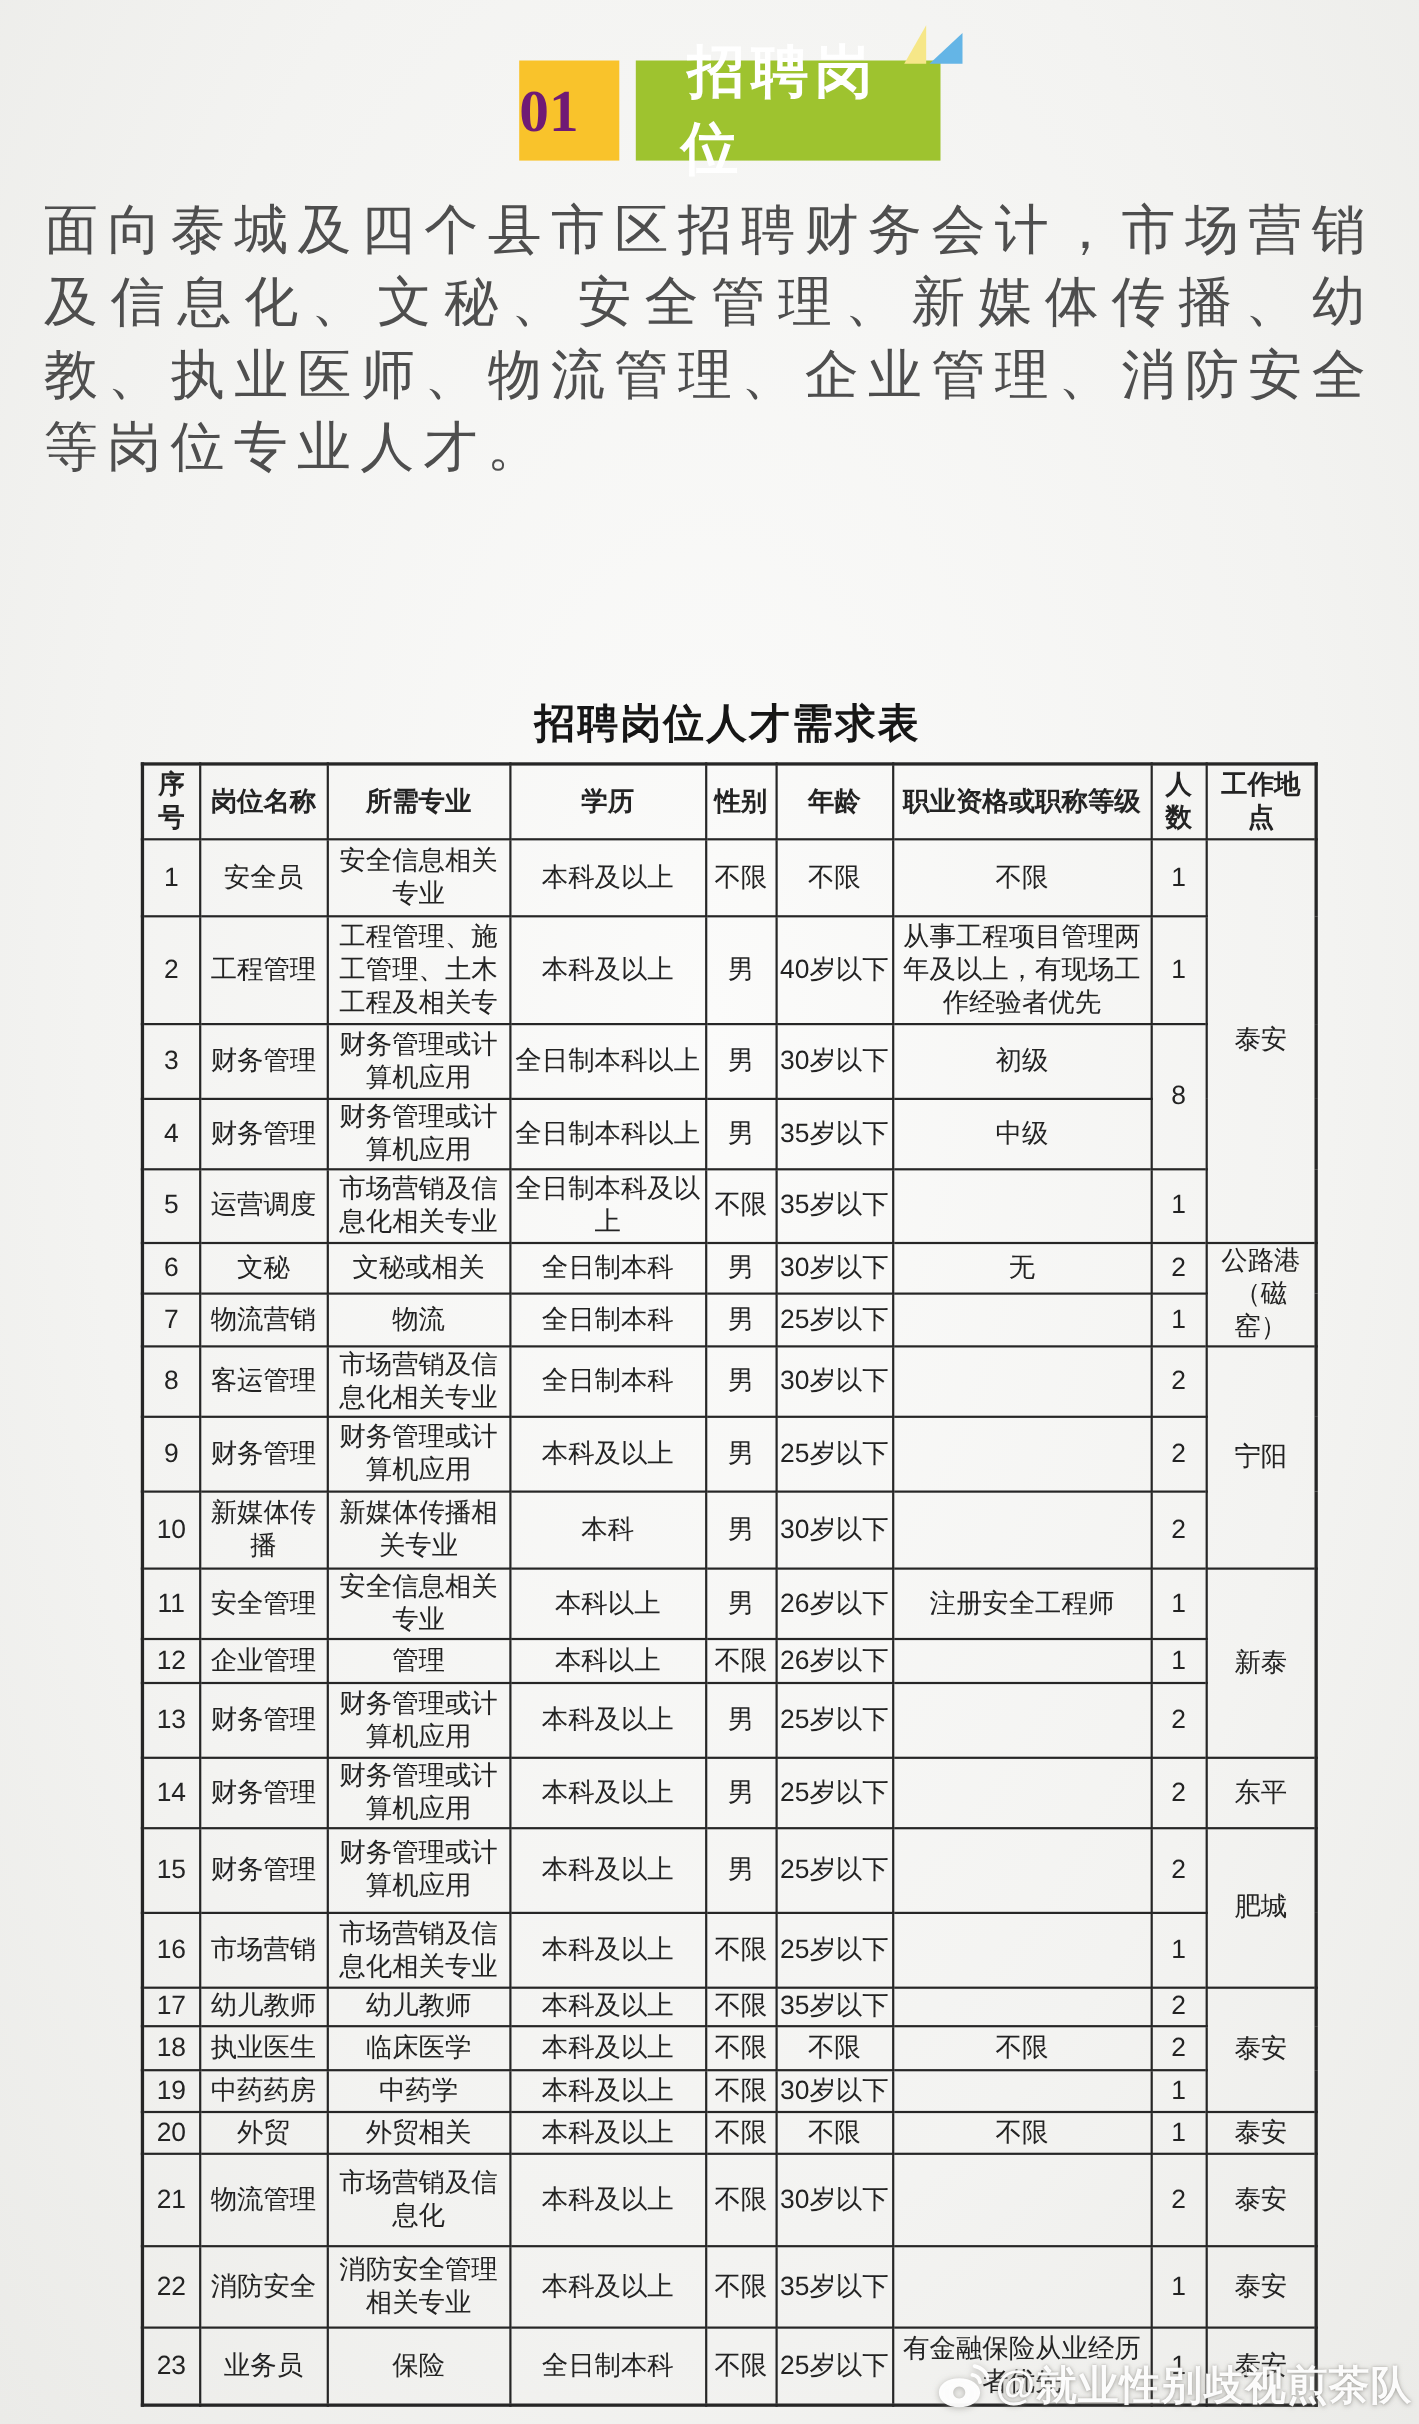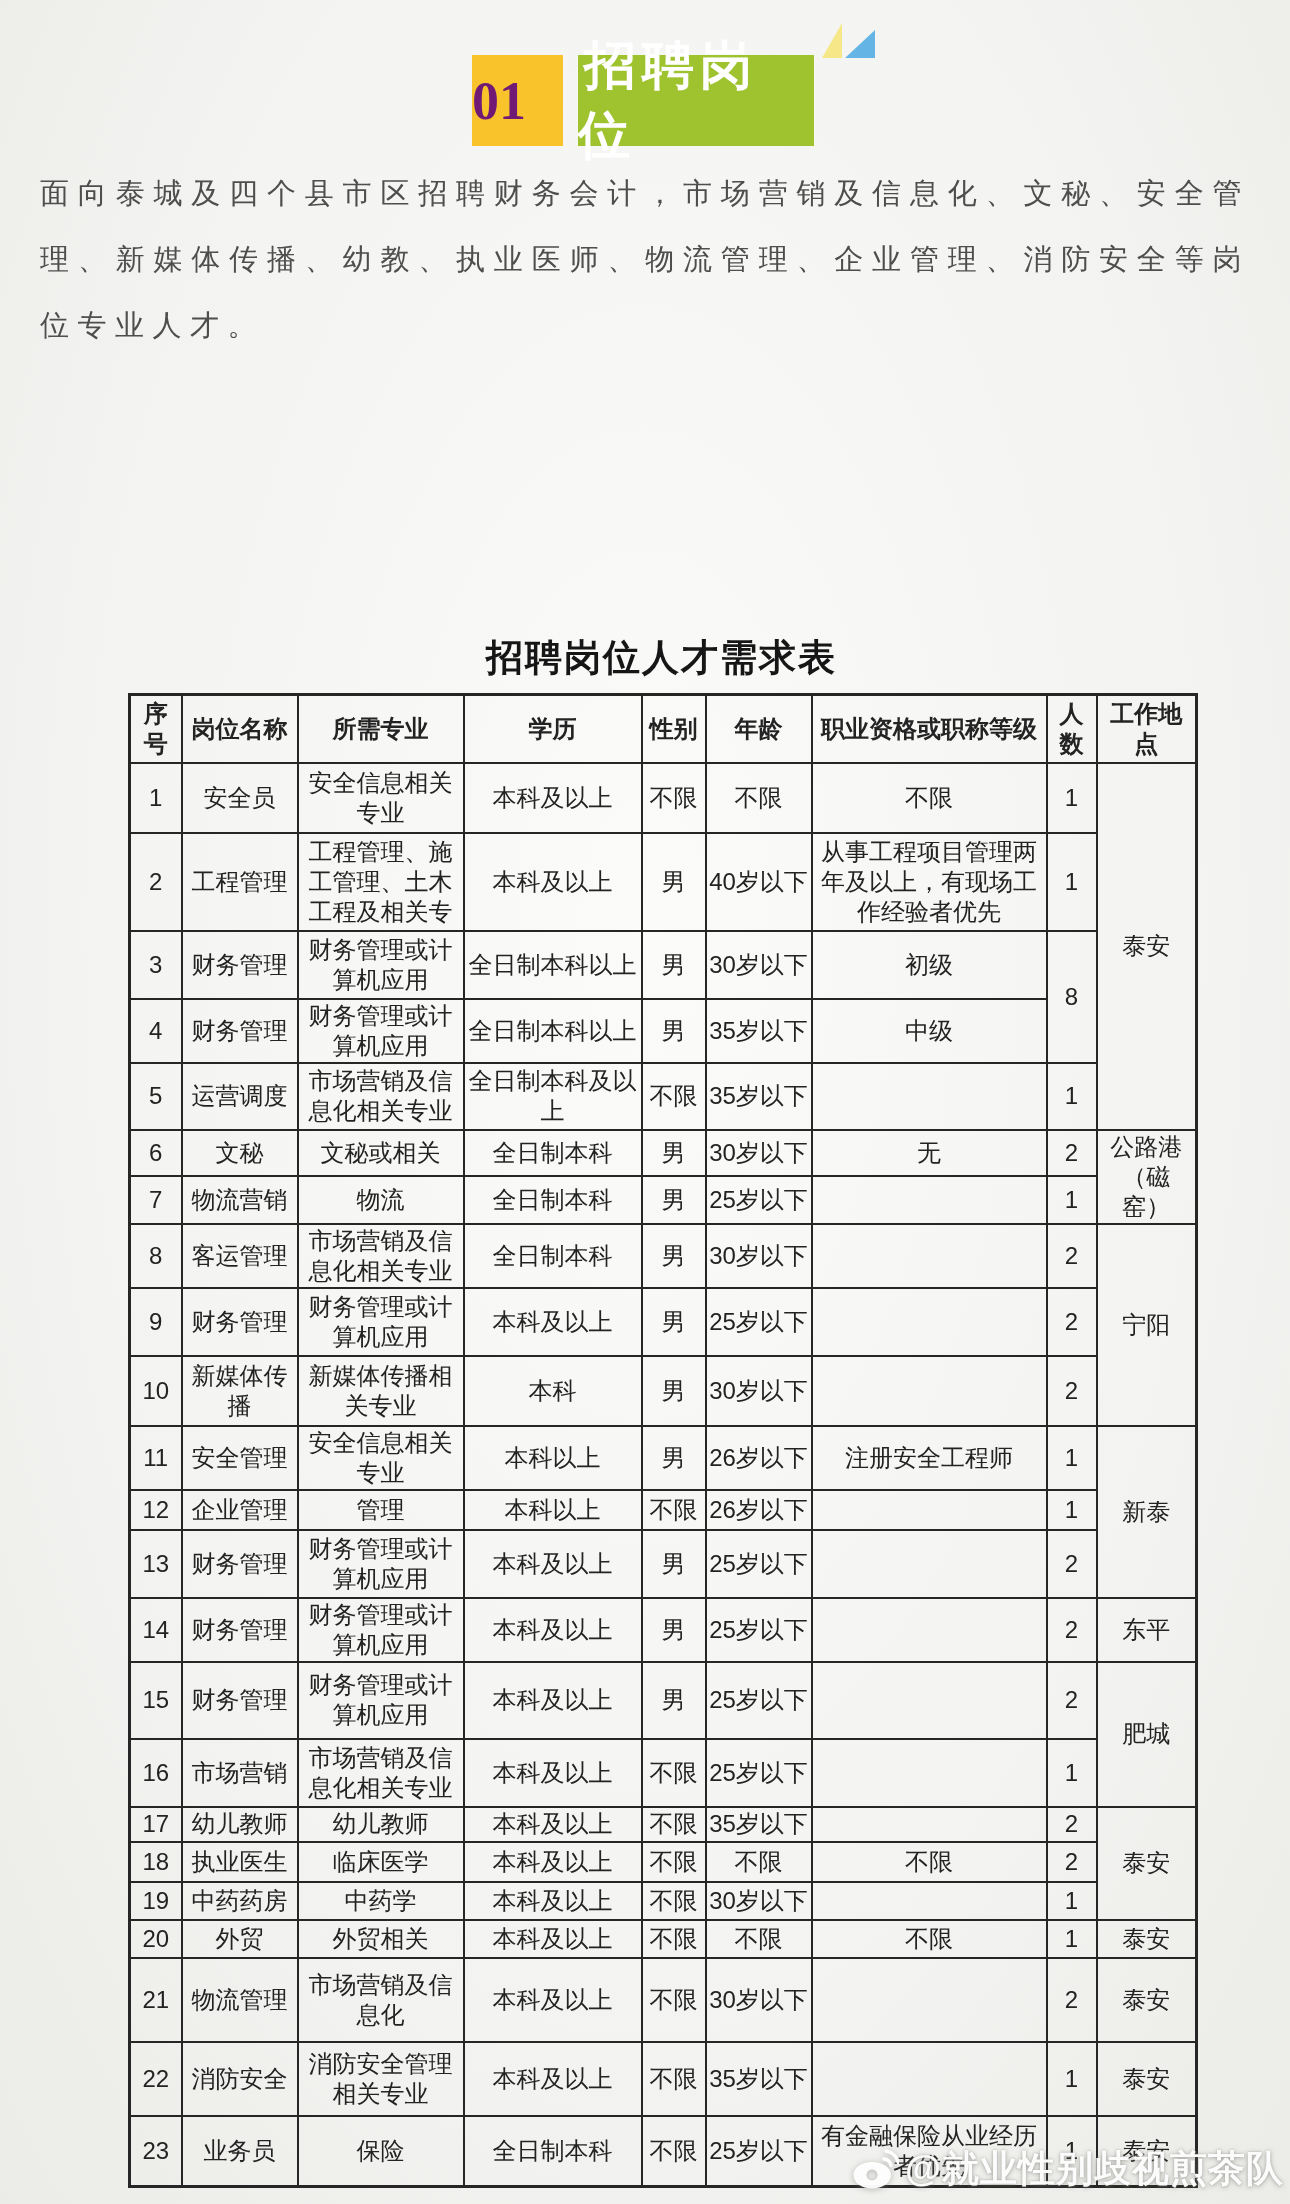--- a/index.html
+++ b/index.html
@@ -13,28 +13,28 @@
 
   
   .badge-number{
     position:absolute;left:472px;top:55px;width:91px;height:91px;
     background:var(--badge-yellow);display:flex;align-items:center;justify-content:flex-start;
     color:#701a75;font-family:"Liberation Serif", serif;font-weight:bold;font-size:54px;
   }
   .badge-title{
     position:absolute;left:578px;top:55px;width:236px;height:91px;
     background:var(--badge-green);display:flex;align-items:center;justify-content:center;
-    color:#fff;font-weight:bold;font-size:52px;letter-spacing:6px;text-indent:6px;
+    color:#fff;font-weight:bold;font-size:52px;letter-spacing:6px;text-indent:6px;padding-left:41px;
   }
   .badge-decor{position:absolute;left:815px;top:20px;}
 
   
   .intro{
-    position:absolute;left:40px;top:160px;width:1210px;margin:0;
-    font-size:29px;line-height:66px;letter-spacing:8.5px;color:var(--text-gray);
+    position:absolute;left:40px;top:176px;width:1210px;margin:0;
+    font-size:49px;line-height:66px;letter-spacing:8.5px;color:var(--text-gray);
     text-align:justify;text-justify:inter-character;word-break:break-all;
   }
 
   
   .table-title{
     position:absolute;left:128px;top:633px;width:1067px;margin:0;
     text-align:center;font-size:37px;font-weight:bold;color:#161616;letter-spacing:2px;
   }
   table.recruit{
     position:absolute;left:128px;top:693px;width:1067px;

